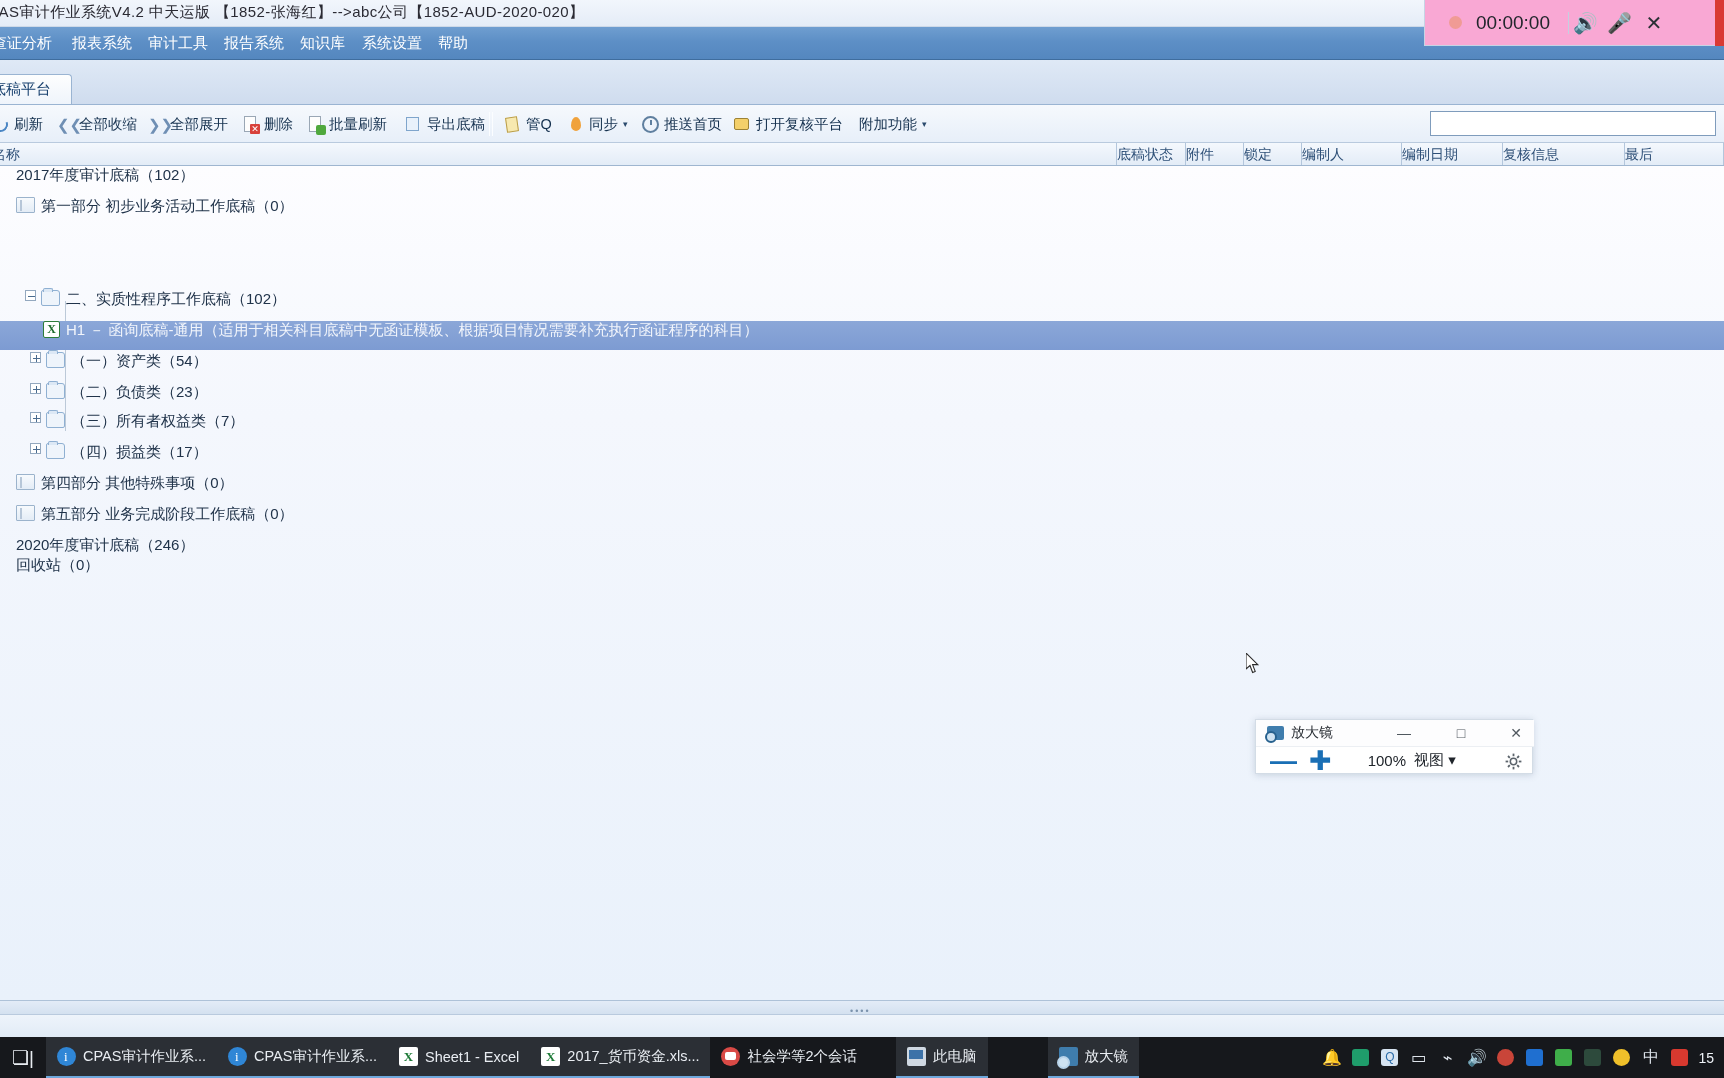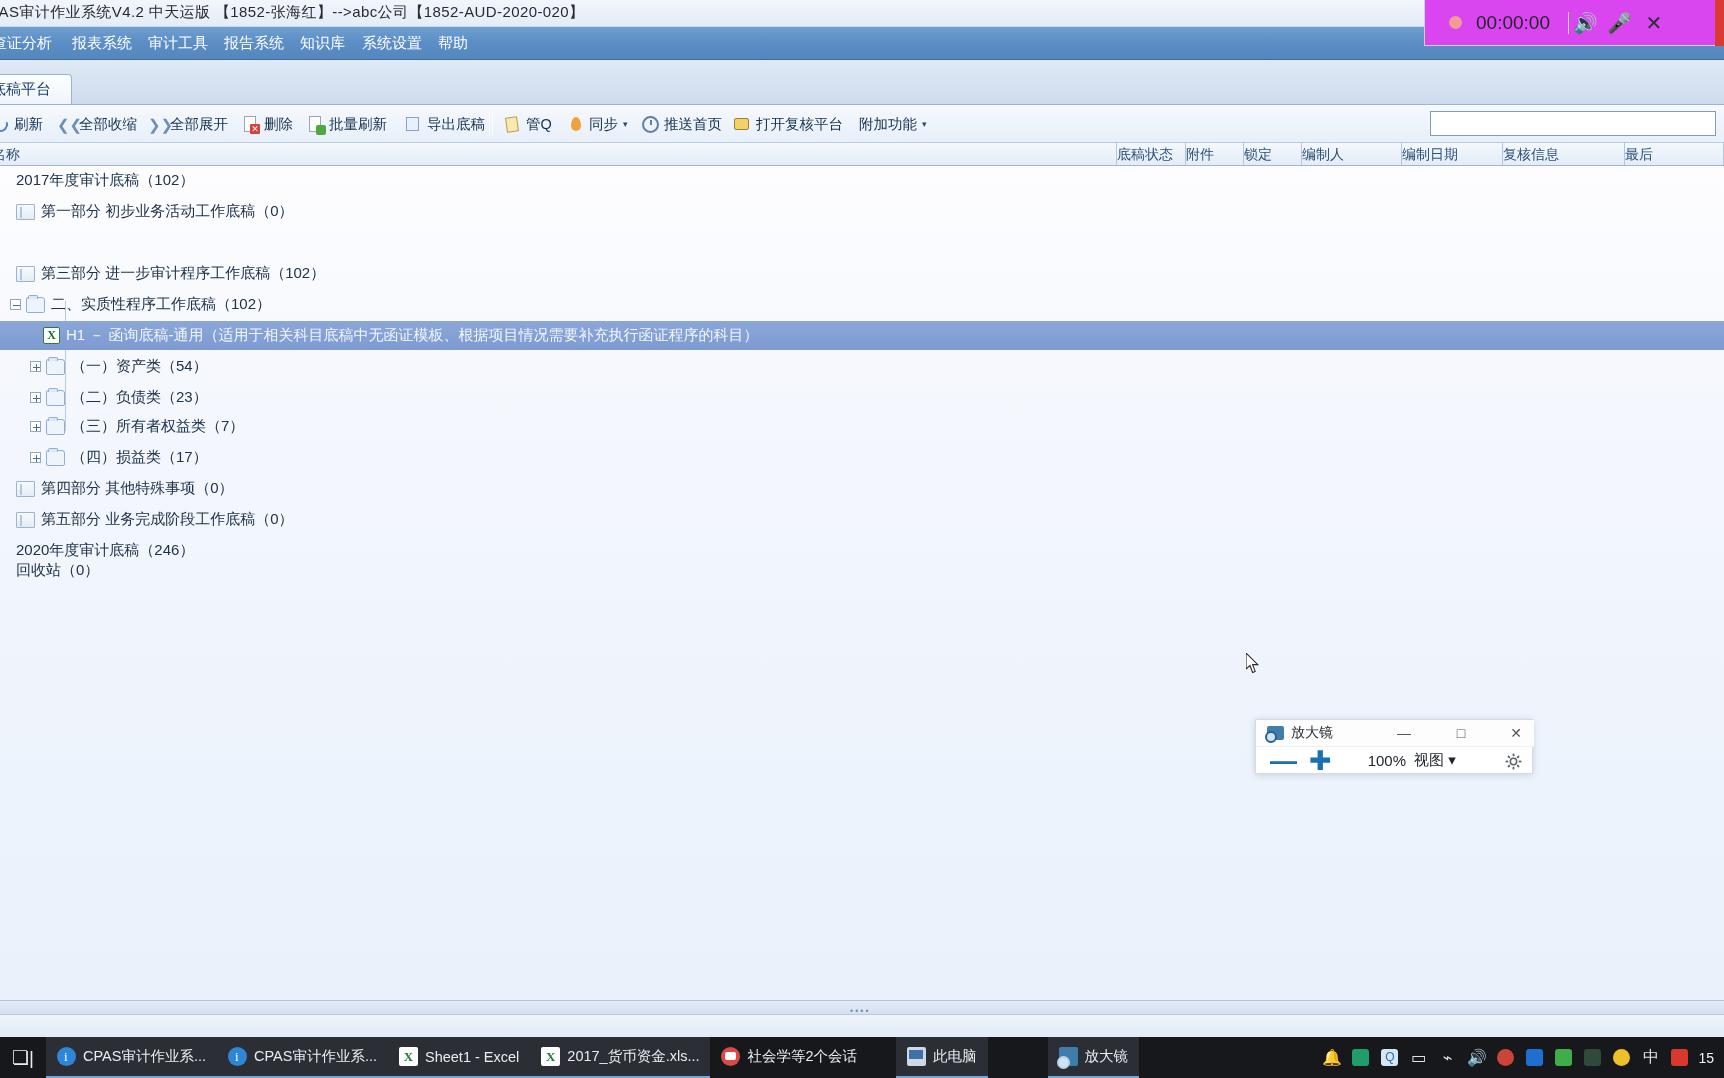--- a/index.html
+++ b/index.html
@@ -135,21 +135,21 @@
   .gh.first{ text-align:left; padding-left:0; }
 
   
   .treearea{
     position:absolute; left:0; top:166px; width:1724px; height:834px;
     background:linear-gradient(#fdfdff,#f4f7fd 30%,#e9f1fb);
     overflow:hidden;
   }
   .trow{
     position:absolute; left:0; width:1724px; height:29px;
-    display:flex; align-items:center; white-space:nowrap;
+    display:flex; align-items:flex-start; white-space:nowrap;
   }
   .trow .lbl{ font-size:15px; color:#20334a; }
   .trow.sel{
     background:linear-gradient(#8ba7d8,#7d9bd2);
   }
   .trow.sel .lbl{ color:#f2f5fb; }
 
   .exp{
     width:11px; height:11px; border:1px solid #93a8bf; background:#fff;
     position:relative; flex:0 0 11px; margin-right:5px; cursor:pointer;
@@ -198,21 +198,21 @@
   }
   .bottomstrip{
     position:absolute; left:0; top:1014px; width:1724px; height:23px;
     background:linear-gradient(#eef4fb,#e1ebf6);
     border-top:1px solid #b9cade;
   }
 
   
   .rec{
     position:absolute; right:0; top:0; width:300px; height:46px;
-    background:#d946ef; border-left:1px solid #c6d4e5; border-bottom:1px solid #c6d4e5;
+    background:#f9a8d4; border-left:1px solid #c6d4e5; border-bottom:1px solid #c6d4e5;
     display:flex; align-items:center; gap:0;
   }
   .rec .dot{ width:13px; height:13px; border-radius:50%; background:#f09b95; margin-left:24px; }
   .rec .time{ font-size:19px; color:#22262c; margin-left:14px; font-family:"Liberation Sans",sans-serif; }
   .rec .vsep{ width:1px; height:22px; background:#c3d0e0; margin-left:18px; }
   .rec .ricon{ width:34px; text-align:center; font-size:20px; color:#2b3035; cursor:pointer; }
   .rec .redbar{ position:absolute; right:0; top:0; width:9px; height:46px; background:#d93a33; }
 
   
   .mag{
@@ -410,27 +410,22 @@
       <span class="lbl">2017年度审计底稿（102）</span>
     </div>
 
     <div class="trow" style="top:31px; padding-left:-4px">
       <span class="expgap"></span>
       <span class="fico book"></span>
       <span class="lbl">第一部分 初步业务活动工作底稿（0）</span>
     </div>
 
 
-    <div class="trow" style="top:93px; padding-left:-4px">
-      <span class="expgap"></span>
-      <span class="fico book"></span>
-      <span class="lbl">第三部分 进一步审计程序工作底稿（102）</span>
-    </div>
-
-    <div class="trow" style="top:124px; padding-left:10px">
+
+    <div class="trow" style="top:124px; padding-left:25px">
       <span class="exp minus"></span>
       <span class="fico folder"></span>
       <span class="lbl">二、实质性程序工作底稿（102）</span>
     </div>
 
     <div class="trow sel" style="top:155px; padding-left:27px">
       <span class="expgap"></span>
       <span class="fico xls">X</span>
       <span class="lbl">H1 － 函询底稿-通用（适用于相关科目底稿中无函证模板、根据项目情况需要补充执行函证程序的科目）</span>
     </div>

